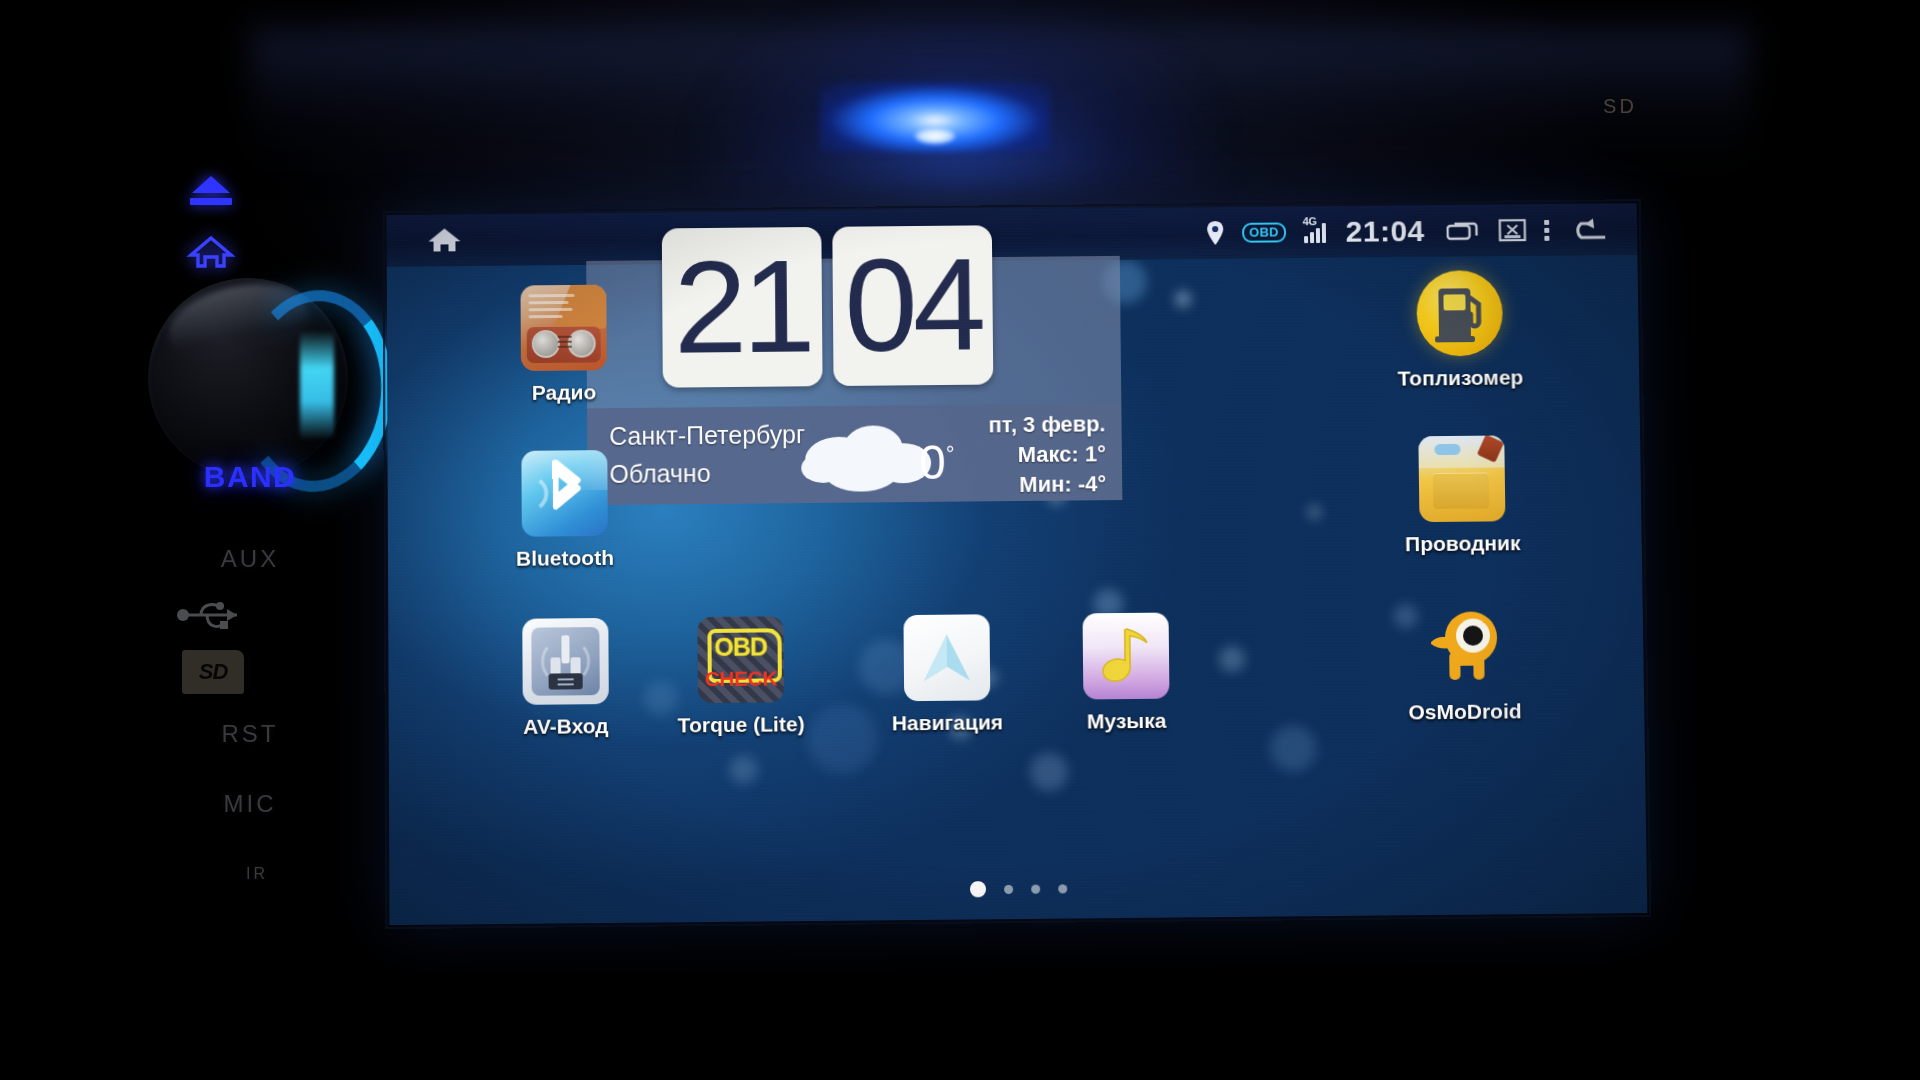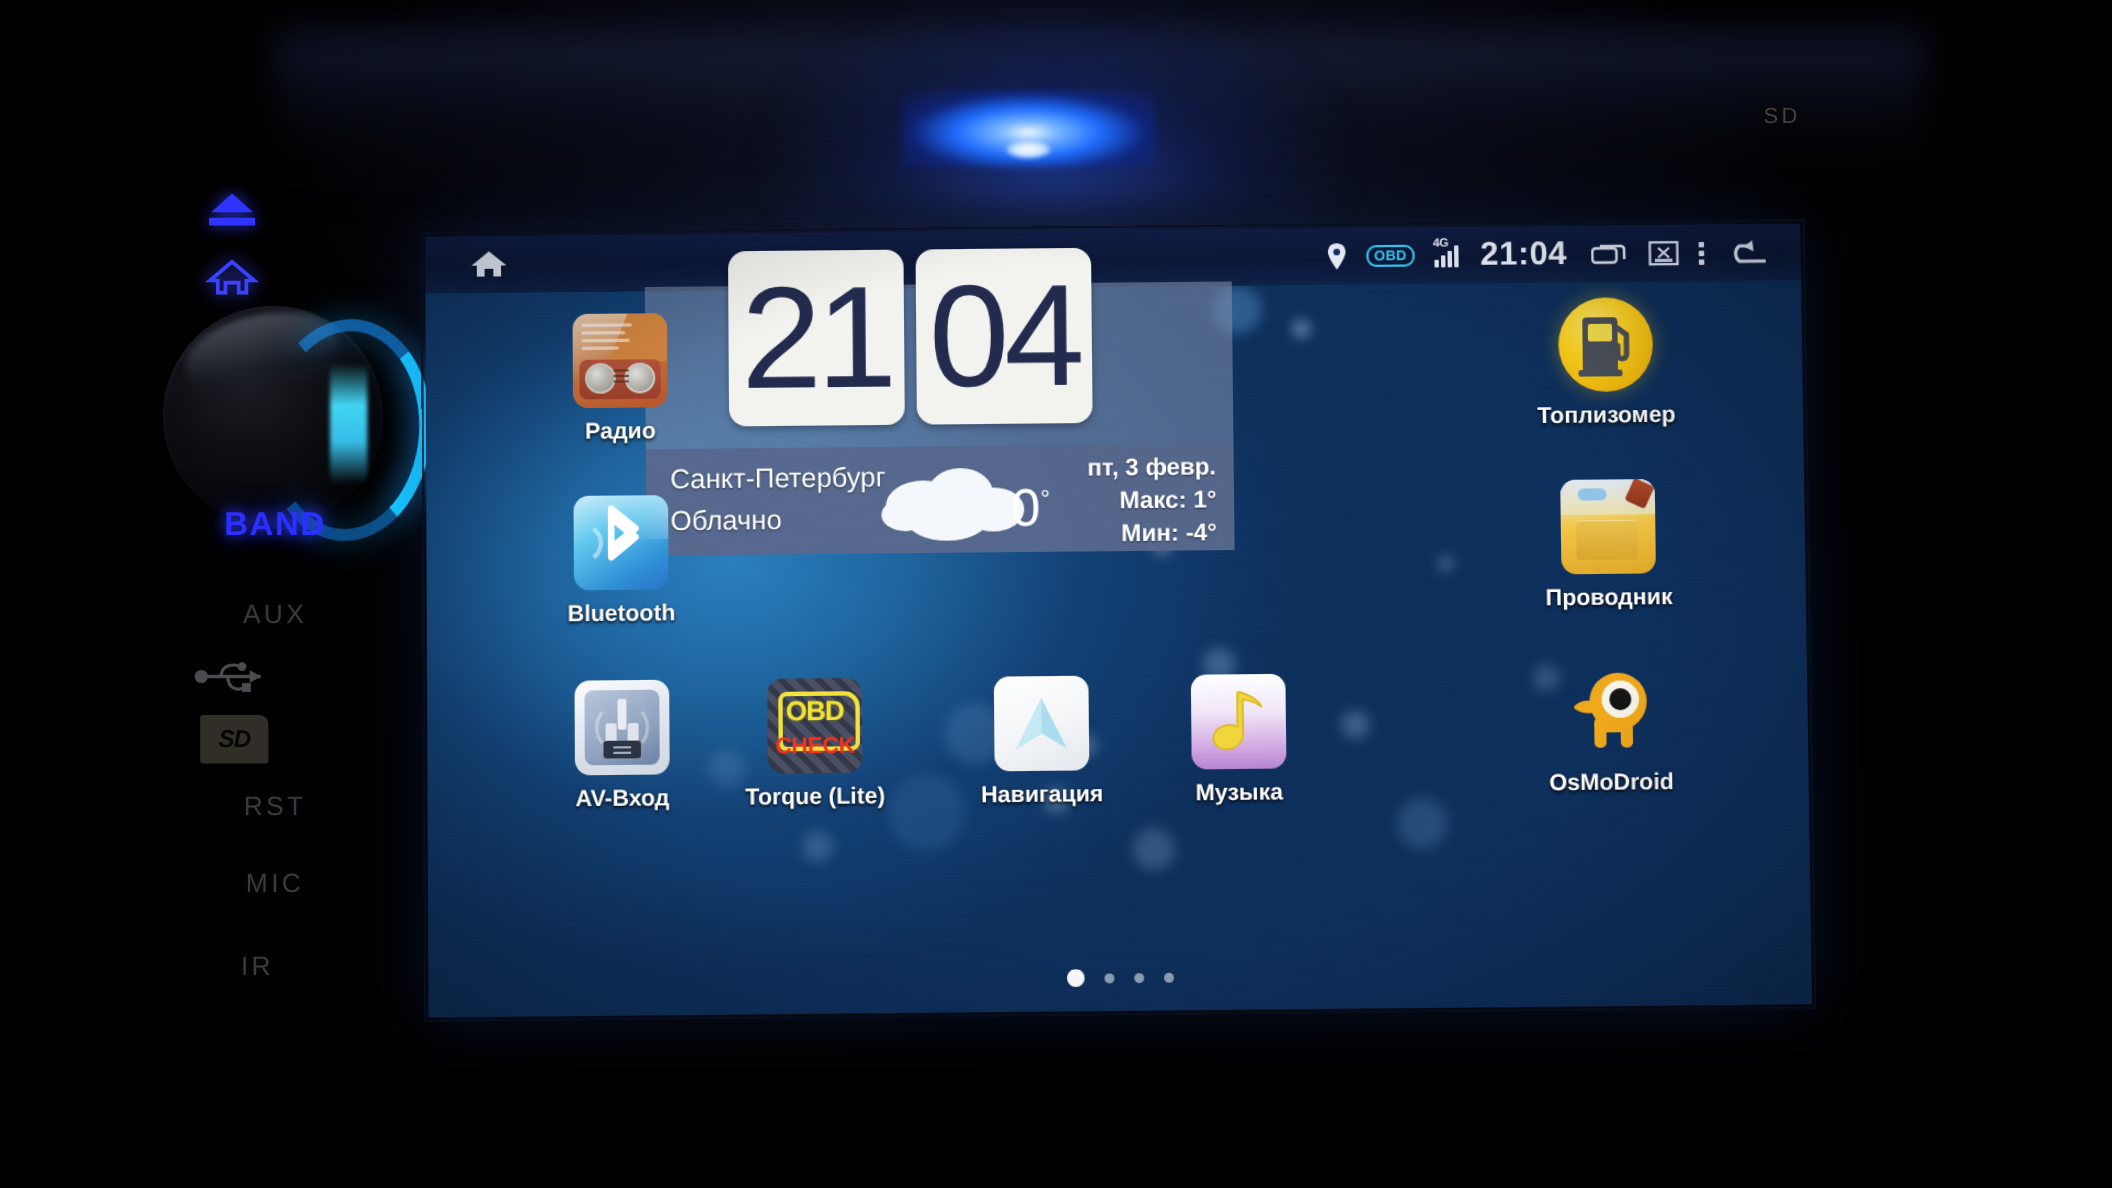--- a/index.html
+++ b/index.html
@@ -288,21 +288,21 @@
     <path d="M32 20 C32 33 44 33 48 29" stroke="#cfd3dd" stroke-width="3" fill="none"></path>
     <rect x="45" y="26" width="8" height="8" fill="#cfd3dd"></rect>
   </svg>
 
   <div class="sd-ico">
     <span>SD</span>
   </div>
 
   <div class="dim-label" style="left:160px;top:720px;">RST</div>
   <div class="dim-label" style="left:160px;top:790px;">MIC</div>
-  <div class="dim-label" style="left:144px;top:865px;font-size:24px;">IR</div>
+  <div class="dim-label" style="left:167px;top:865px;font-size:16px;">IR</div>
 
   <div class="sd-top">SD</div>
 
   <div id="screen">
     <div class="screen-bg"></div>
 
     <div class="bokeh b1"></div>
     <div class="bokeh b2"></div>
     <div class="bokeh b3"></div>
     <div class="bokeh b4"></div>

